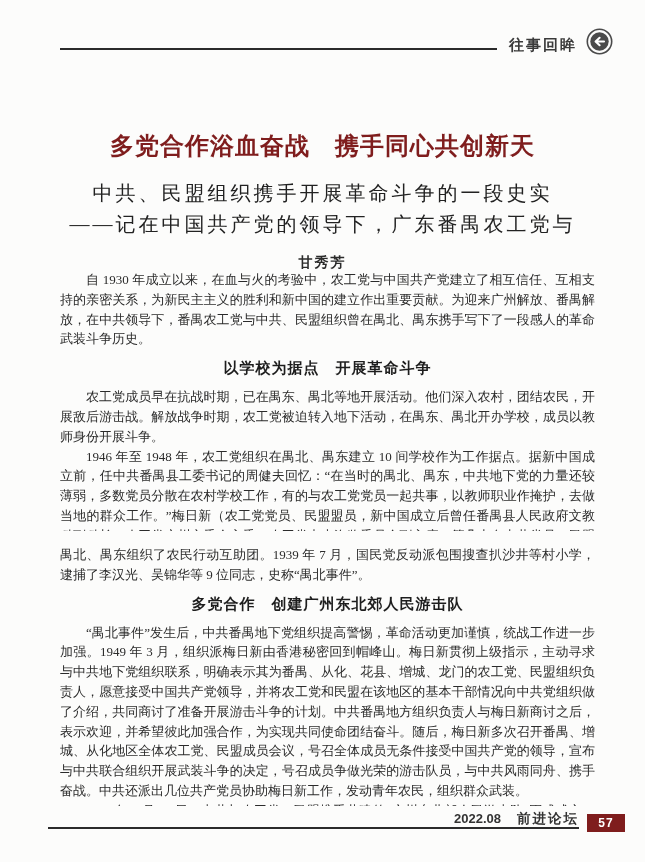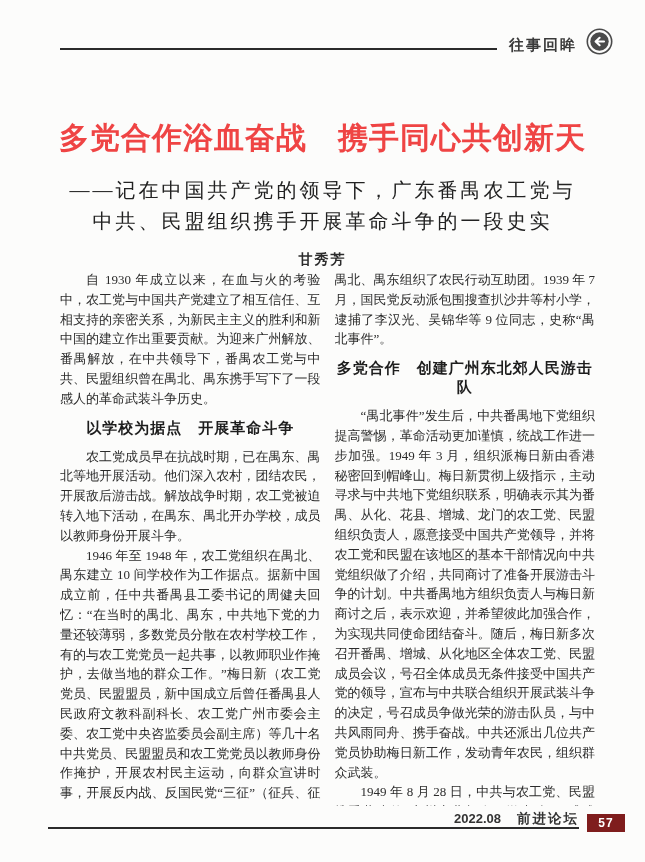--- a/index.html
+++ b/index.html
@@ -21,36 +21,36 @@
   .header-label{
     font-family:"Liberation Sans","DejaVu Sans",sans-serif;
     font-weight:bold;font-size:15px;letter-spacing:2px;
     margin-left:12px;color:#3a3a3a;line-height:1;padding-bottom:1px;
   }
   .header-icon{margin-left:9px;margin-bottom:-6px;display:block;}
   
   .title-block{margin:0 25px;padding-top:118px;text-align:center;}
   .main-title{
     font-family:"Liberation Sans","DejaVu Sans",sans-serif;
-    font-weight:bold;font-size:30px;letter-spacing:1px;
-    margin:0;color:#ef4444;white-space:nowrap;
+    font-weight:bold;font-size:24px;letter-spacing:1px;
+    margin:12px;color:#7f1d1d;white-space:nowrap;
   }
   .subtitle{
     font-size:20px;letter-spacing:3px;color:#222;
     margin-top:16px;line-height:31px;
   }
   .author{
     font-family:"Liberation Sans","DejaVu Sans",sans-serif;
     font-weight:bold;font-size:14px;letter-spacing:2px;
     margin-top:14px;color:#2b2b2b;
   }
   
   .columns{
     position:absolute;left:60px;right:50px;top:270px;bottom:56px;
-    display:flex;gap:14px;overflow:hidden;
+    display:flex;gap:14px;overflow:hidden;flex-direction:column;
   }
   .col{flex:1;overflow:hidden;}
   .body-para{
     margin:0;font-size:13px;line-height:19.8px;
     text-align:justify;color:#2b2b2b;
   }
   .body-para.indent{text-indent:2em;}
   .col-heading{
     font-family:"Liberation Sans","DejaVu Sans",sans-serif;
     font-weight:bold;font-size:15px;letter-spacing:1px;
@@ -94,22 +94,22 @@
         <circle cx="13.5" cy="13.5" r="12.2" fill="none" stroke="#4a4a4a" stroke-width="1.6"></circle>
         <circle cx="13.5" cy="13.5" r="9.2" fill="#4a4a4a"></circle>
         <path d="M18 13.5 H10.2 M13.6 9.8 L9.6 13.5 L13.6 17.2" fill="none" stroke="#ffffff" stroke-width="2.1" stroke-linecap="round" stroke-linejoin="round"></path>
       </svg>
     </span>
   </div>
 
   <div class="title-block">
     <h1 class="main-title">多党合作浴血奋战　携手同心共创新天</h1>
     <div class="subtitle">
+      <div>中共、民盟组织携手开展革命斗争的一段史实</div>
       <div>——记在中国共产党的领导下，广东番禺农工党与</div>
-      <div>中共、民盟组织携手开展革命斗争的一段史实</div>
     </div>
     <div class="author">甘秀芳</div>
   </div>
 
   <div class="columns">
     <div class="col" id="col-left">
         <p class="body-para indent">自 1930 年成立以来，在血与火的考验中，农工党与中国共产党建立了相互信任、互相支持的亲密关系，为新民主主义的胜利和新中国的建立作出重要贡献。为迎来广州解放、番禺解放，在中共领导下，番禺农工党与中共、民盟组织曾在禺北、禺东携手写下了一段感人的革命武装斗争历史。</p>
         <h3 class="col-heading">以学校为据点　开展革命斗争</h3>
         <p class="body-para indent">农工党成员早在抗战时期，已在禺东、禺北等地开展活动。他们深入农村，团结农民，开展敌后游击战。解放战争时期，农工党被迫转入地下活动，在禺东、禺北开办学校，成员以教师身份开展斗争。</p>
         <p class="body-para indent">1946 年至 1948 年，农工党组织在禺北、禺东建立 10 间学校作为工作据点。据新中国成立前，任中共番禺县工委书记的周健夫回忆：“在当时的禺北、禺东，中共地下党的力量还较薄弱，多数党员分散在农村学校工作，有的与农工党党员一起共事，以教师职业作掩护，去做当地的群众工作。”梅日新（农工党党员、民盟盟员，新中国成立后曾任番禺县人民政府文教科副科长、农工党广州市委会主委、农工党中央咨监委员会副主席）等几十名中共党员、民盟盟员和农工党党员以教师身份作掩护，开展农村民主运动，向群众宣讲时事，开展反内战、反国民党“三征”（征兵、征粮、征税）斗争，团结广大农民。</p>

